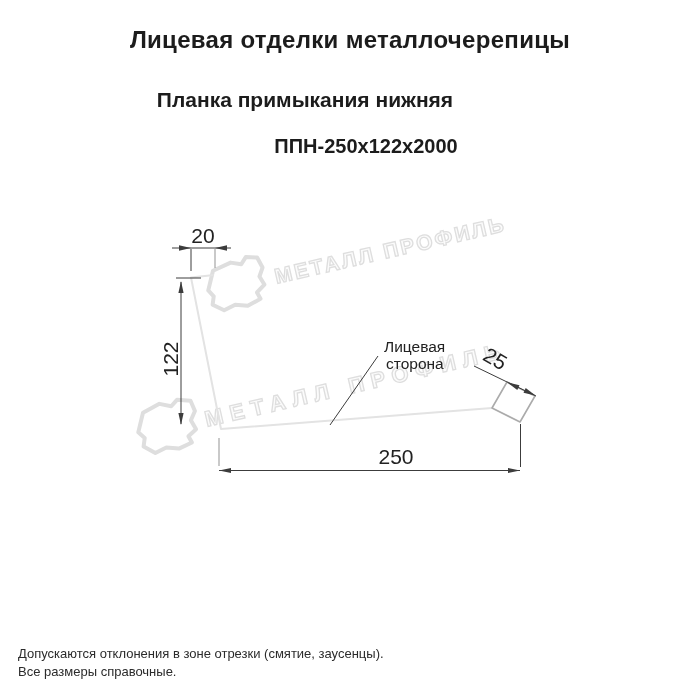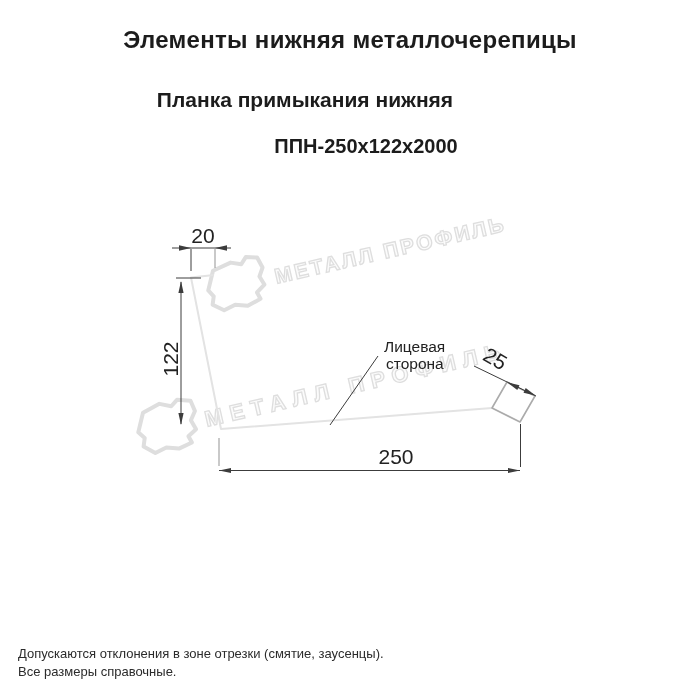--- a/index.html
+++ b/index.html
@@ -37,21 +37,21 @@
   .footnotes{
     position:absolute;left:18px;top:645px;font-size:13px;line-height:18px;color:#2b2b2b;
   }
   .footnotes p{margin:0;}
 </style>
 </head>
 <body>
 
 <div class="page" style="--bg: #ffffff; --text: #1c1c1c; --dim: #3c3c3c; --profile: #e3e3e3; --wm: #dedede; --square: #ababab;">
 
-  <h1 class="page-title">Элементы нижняя металлочерепицы</h1>
+  <h1 class="page-title">Лицевая отделки металлочерепицы</h1>
   <h2 class="page-subtitle">Планка примыкания нижняя</h2>
   <h3 class="product-code">ППН-250x122x2000</h3>
 
   <svg class="drawing-svg" width="700" height="700" viewBox="0 0 700 700">
 
     <g transform="rotate(-13 236 286)">
       <path class="wm-shape" d="M208,284 L217,266 L236,262 L246,266 L252,260 L263,263 L266,274 L261,282 L264,291 L255,297 L257,304 L243,308 L231,304 L219,307 L209,299 L212,291 Z"></path>
       <text class="wm-text" x="276" y="293" font-size="21" letter-spacing="2.5">МЕТАЛЛ ПРОФИЛЬ</text>
     </g>
 

